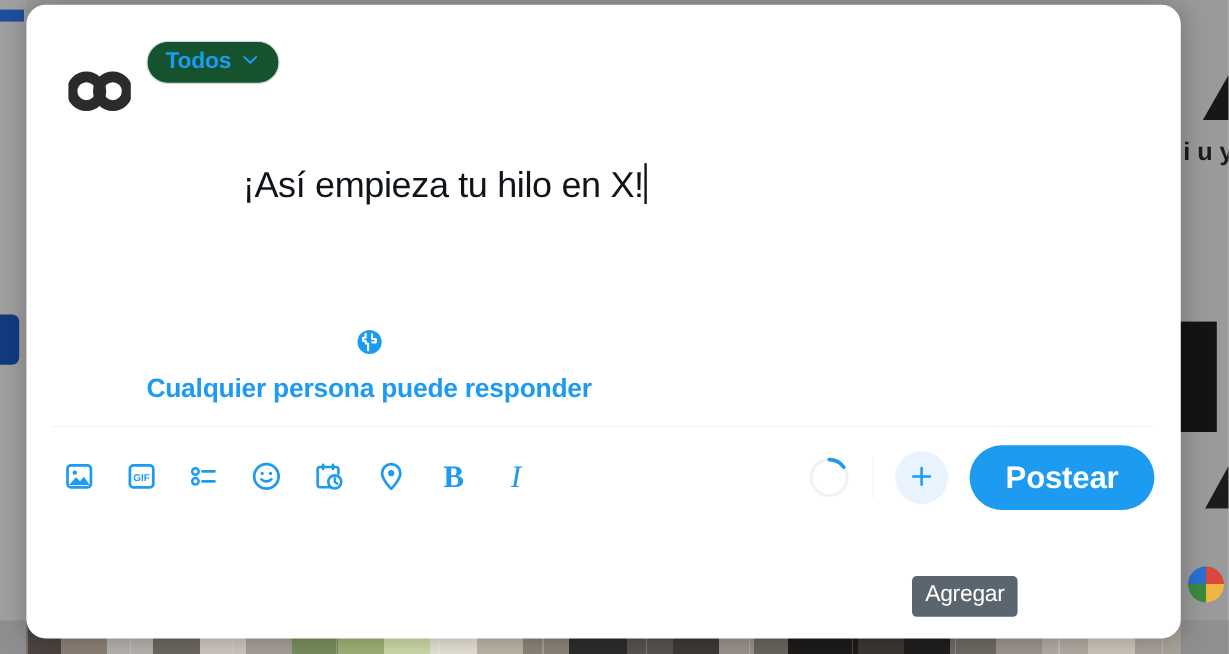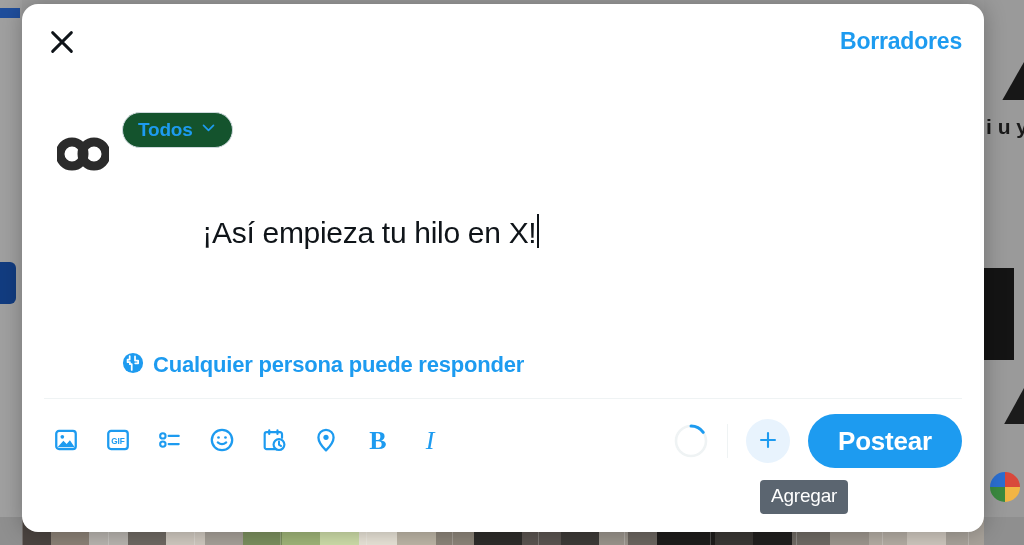--- a/index.html
+++ b/index.html
@@ -229,32 +229,33 @@
     width: 2px;
     height: 34px;
     background: #0f1419;
     margin-left: 1px;
     vertical-align: -6px;
   }
 
   
   .reply-setting {
     display: inline-flex;
-    align-items: flex-start;
+    align-items: center;
     gap: 9px;
     margin: 52px 0 0 0;
     color: #1d9bf0;
     font-size: 22px;
     font-weight: 700;
     font-family: "Liberation Sans", sans-serif;
     background: transparent;
     border: none;
     cursor: pointer;
     padding: 4px 0;
     letter-spacing: -0.2px;
+    flex-direction: column;
   }
 
   .divider {
     height: 1px;
     background: #eff3f4;
     margin: 14px 22px 0 22px;
   }
 
   
   .toolbar {
@@ -373,30 +374,20 @@
       <div class="bg-right-small-label">Sm</div>
     </div>
 
     <div class="bg-bottom-band"></div>
     <div class="bg-photo-strip"></div>
     <div class="bg-bottom-grid"></div>
   </div>
 
   <div class="modal">
 
-    <div class="modal-header">
-      <button class="close-btn">
-        <span>
-          <svg width="30" height="30" viewBox="0 0 24 24" aria-hidden="true">
-            <path d="M4.5 4.5 L19.5 19.5 M19.5 4.5 L4.5 19.5" stroke="#0f1419" stroke-width="2.3" stroke-linecap="round" fill="none"></path>
-          </svg>
-        </span>
-      </button>
-      <button class="drafts-btn">Borradores</button>
-    </div>
 
     <div class="compose-row">
 
       <div class="avatar-col">
         <div class="avatar">
           <span>
             <svg width="52" height="34" viewBox="0 0 52 34" aria-hidden="true">
               <circle cx="15" cy="17" r="12" fill="none" stroke="#2b2b2b" stroke-width="9"></circle>
               <circle cx="37" cy="17" r="12" fill="none" stroke="#2b2b2b" stroke-width="9"></circle>
             </svg>

